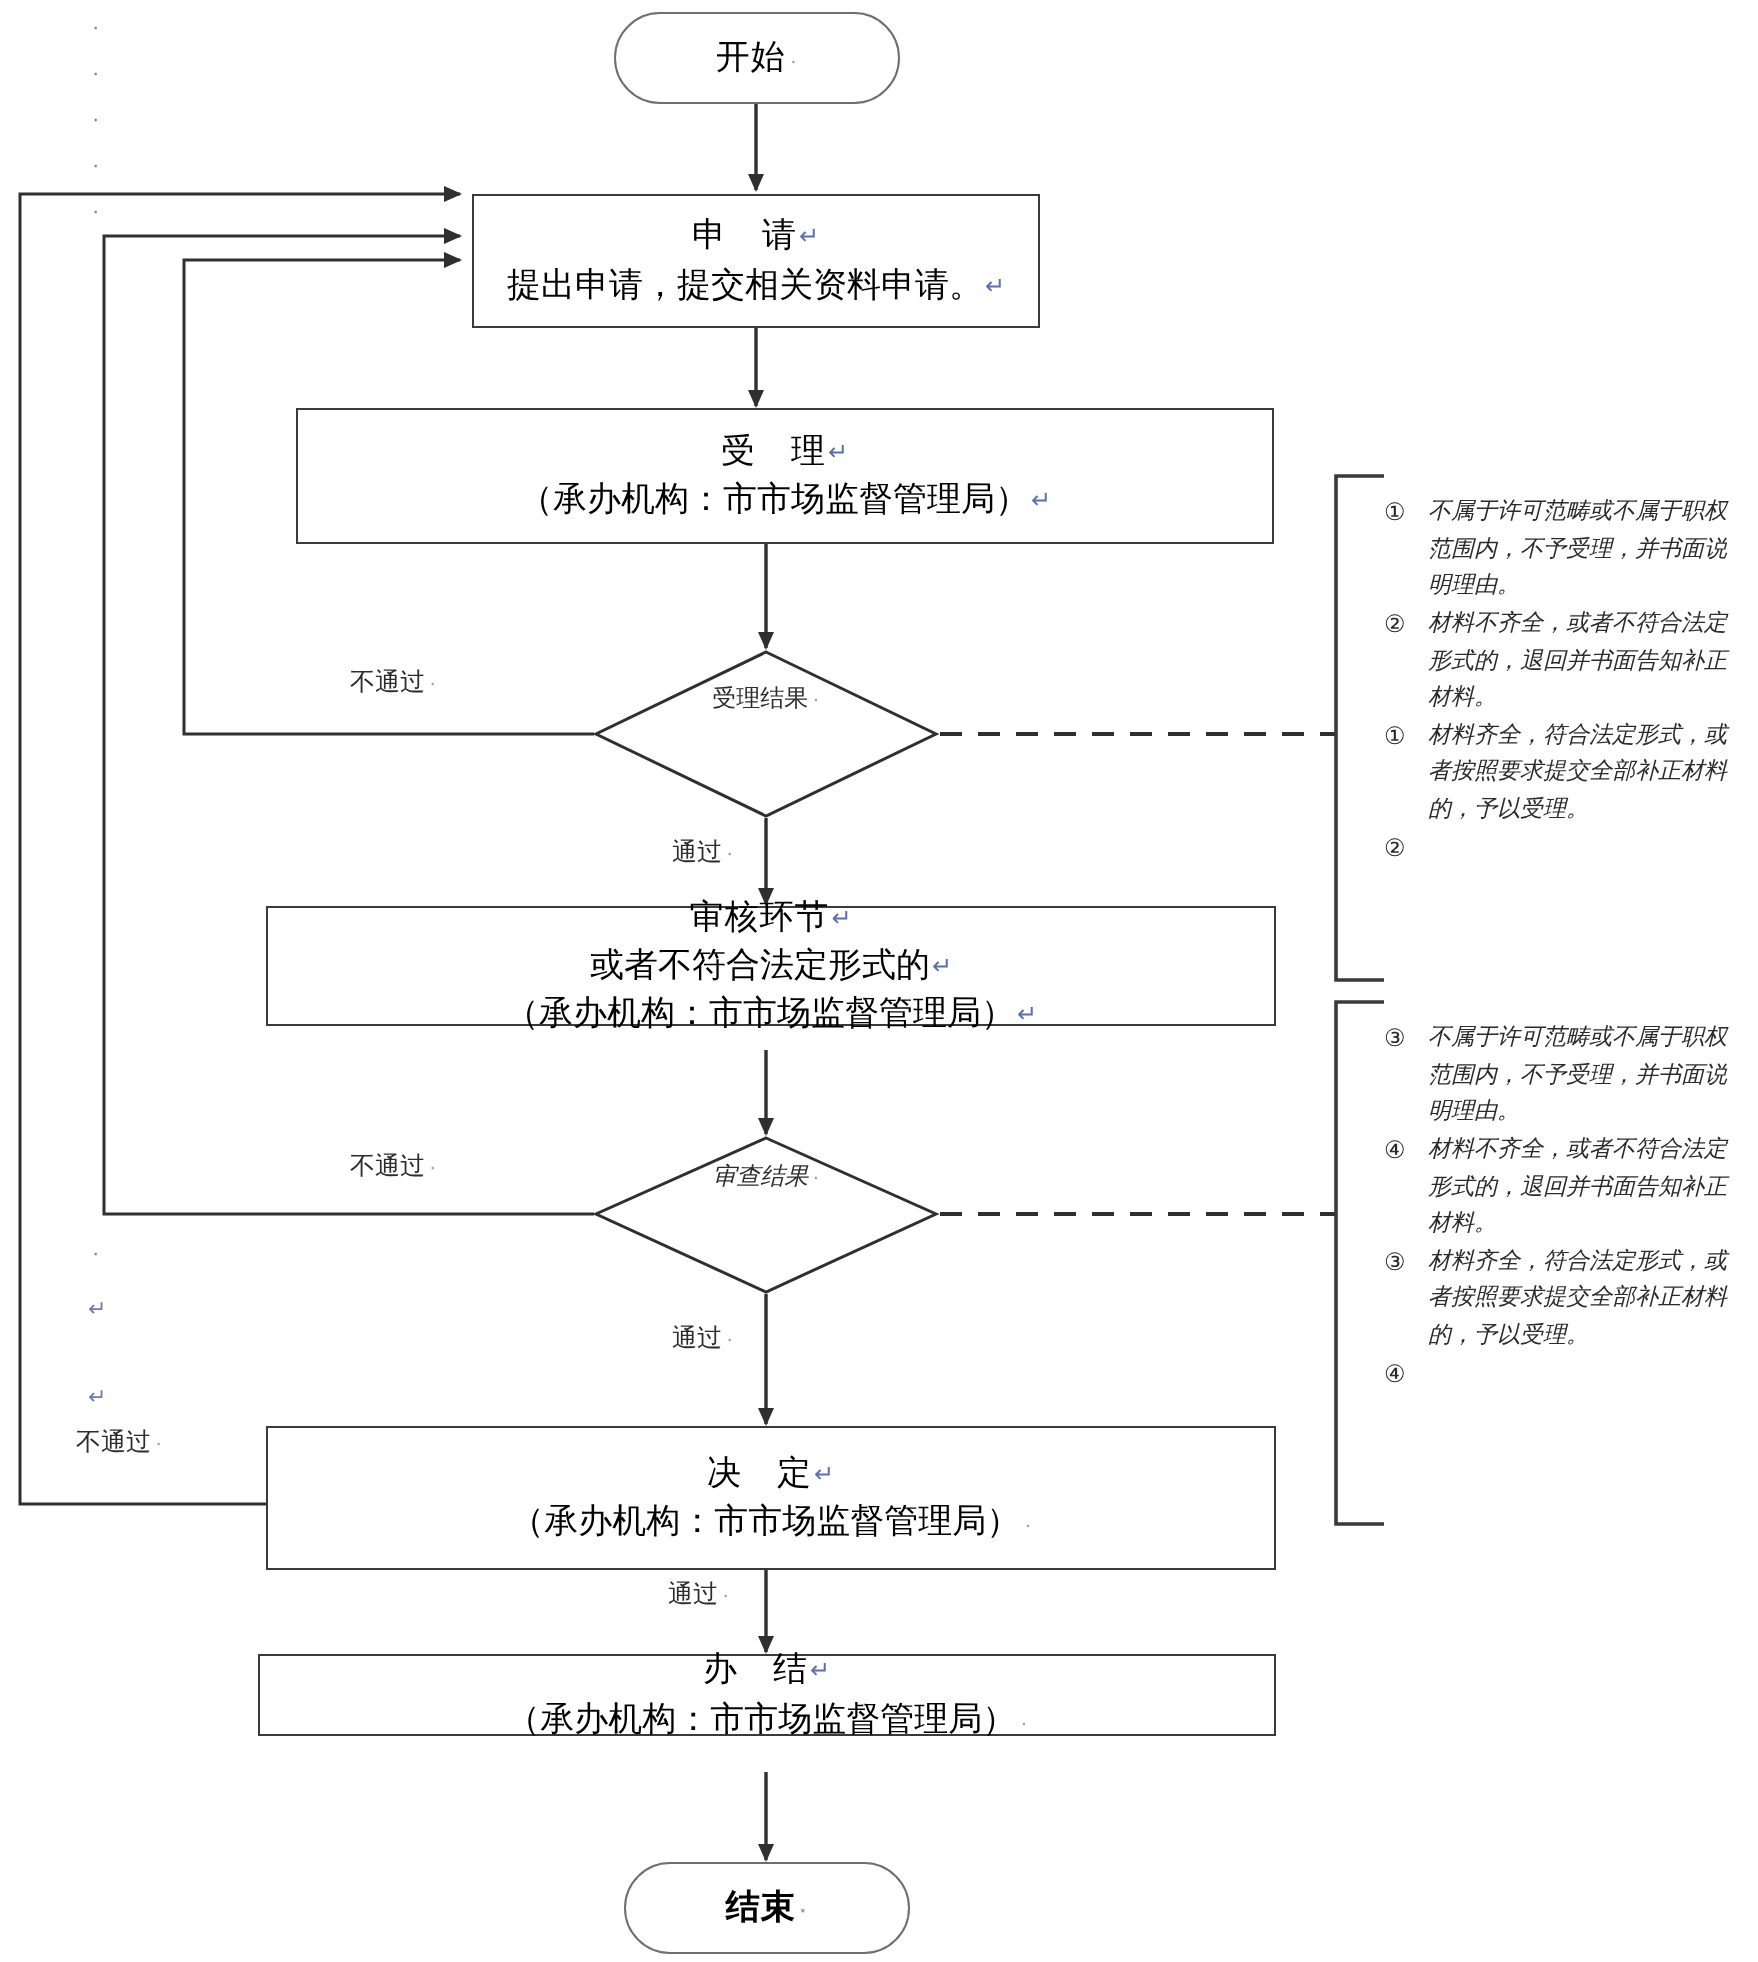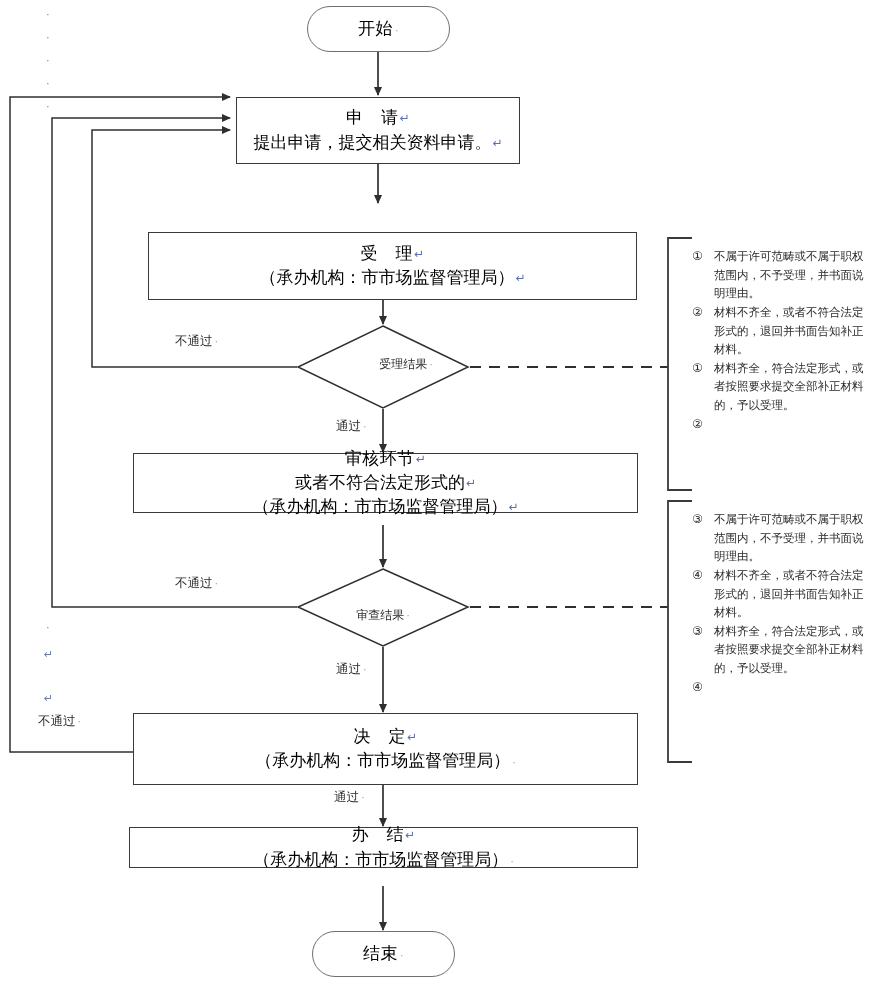--- a/index.html
+++ b/index.html
@@ -89,20 +89,21 @@
     margin-bottom: 0px;
   }
   .annot .marker {
     width: 22px;
     flex: 0 0 22px;
     font-size: 12px;
   }
   .annot .atext {
     flex: 1 1 auto;
     max-width: 158px;
+    font-style: italic;
   }
   .stray {
     position: absolute;
     font-size: 11px;
     color: #6b7cab;
   }
 </style>
 </head>
 <body>
 
@@ -152,50 +153,50 @@
 
   <div class="node terminal" style="left:307px; top:6px; width:143px; height:46px;">
     <div class="ln t-title"><span>开始</span><span class="dotmark">·</span></div>
   </div>
 
   <div class="node process" style="left:236px; top:97px; width:284px; height:67px;">
     <div class="ln t-title"><span>申　请</span><span class="pilcrow">↵</span></div>
     <div class="ln t-body"><span>提出申请，提交相关资料申请。</span><span class="pilcrow">↵</span></div>
   </div>
 
-  <div class="node process" style="left:148px; top:204px; width:489px; height:68px;margin-top:28px;">
+  <div class="node process" style="left:148px; top:204px; width:489px; height:68px;">
     <div class="ln t-title"><span>受　理</span><span class="pilcrow">↵</span></div>
     <div class="ln t-body"><span>（承办机构：市市场监督管理局）</span><span class="pilcrow">↵</span></div>
   </div>
 
-  <div class="diamond-label" style="left:333px; top:356px; width:100px;text-align:right;">
+  <div class="diamond-label" style="left:333px; top:341px; width:100px;">
     <span>受理结果</span><span class="dotmark">·</span>
   </div>
 
   <div class="node process" style="left:133px; top:453px; width:505px; height:60px;">
     <div class="ln t-title"><span>审核环节</span><span class="pilcrow">↵</span></div>
     <div class="ln t-body"><span>或者不符合法定形式的</span><span class="pilcrow">↵</span></div>
     <div class="ln t-body"><span>（承办机构：市市场监督管理局）</span><span class="pilcrow">↵</span></div>
   </div>
 
-  <div class="diamond-label" style="left:333px; top:607px; width:100px;">
+  <div class="diamond-label" style="left:333px; top:580px; width:100px;font-style:italic;">
     <span>审查结果</span><span class="dotmark">·</span>
   </div>
 
   <div class="node process" style="left:133px; top:713px; width:505px; height:72px;">
     <div class="ln t-title"><span>决　定</span><span class="pilcrow">↵</span></div>
     <div class="ln t-body"><span>（承办机构：市市场监督管理局）</span><span class="dotmark">·</span></div>
   </div>
 
   <div class="node process" style="left:129px; top:827px; width:509px; height:41px;">
     <div class="ln t-title"><span>办　结</span><span class="pilcrow">↵</span></div>
     <div class="ln t-body"><span>（承办机构：市市场监督管理局）</span><span class="dotmark">·</span></div>
   </div>
 
-  <div class="node terminal" style="left:312px; top:931px; width:143px; height:46px;">
+  <div class="node terminal" style="left:312px; top:931px; width:143px; height:46px;font-weight:bold;">
     <div class="ln t-title"><span>结束</span><span class="dotmark">·</span></div>
   </div>
 
   <div class="edge-label" style="left:175px; top:333px;">
     <span>不通过</span><span class="dotmark">·</span>
   </div>
   <div class="edge-label" style="left:336px; top:418px;">
     <span>通过</span><span class="dotmark">·</span>
   </div>
   <div class="edge-label" style="left:175px; top:575px;">

